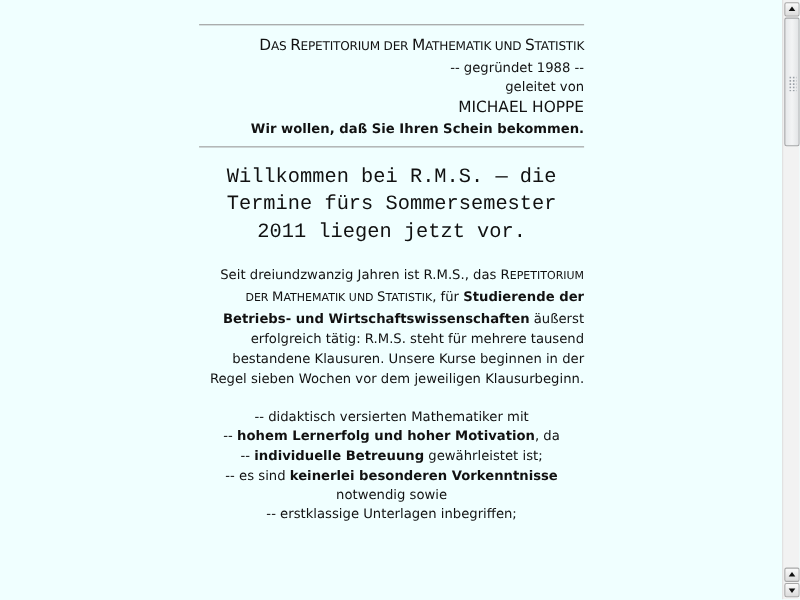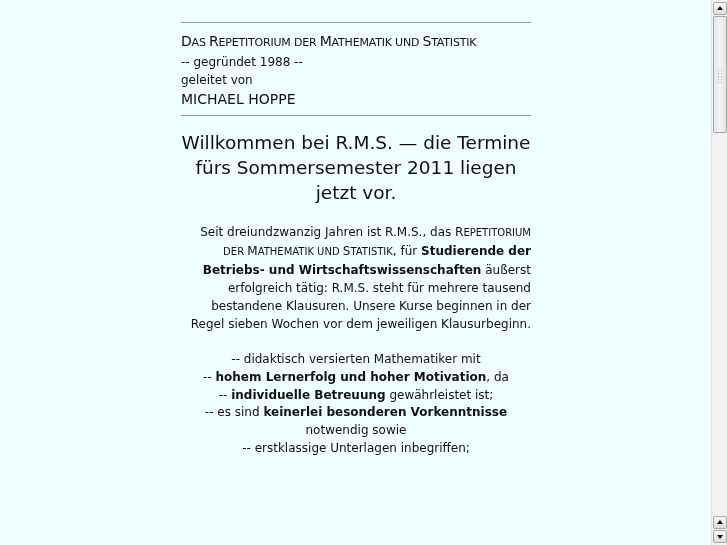--- a/index.html
+++ b/index.html
@@ -28,21 +28,21 @@
       top: 22px;
       width: 350px;
     }
     hr.rule {
       border: 0;
       border-top: 1px solid #9a9a9a;
       height: 0;
       margin: 0;
     }
     .masthead {
-      text-align: left;
+      text-align: right;
       font-size: 12px;
       line-height: 18.5px;
       padding-top: 9px;
       padding-bottom: 6px;
     }
     .masthead .org {
       font-size: 13px;
       letter-spacing: -0.2px;
     }
     .masthead .org .big { font-size: 14px; }
@@ -51,20 +51,21 @@
     .masthead .person .big { font-size: 14px; }
     .masthead .person .small { font-size: 14px; }
     .masthead .slogan { font-weight: bold; }
     .headline {
       text-align: center;
       font-size: 18.5px;
       line-height: 25px;
       padding-top: 14px;
       margin: 0;
       font-weight: normal;
+      font-family: Liberation Mono, monospace;
     }
     .intro {
       font-size: 12px;
       line-height: 18px;
       margin: 18px 0 0 0;
       text-align: right;
     }
     .intro .sc-big { font-size: 12px; }
     .intro .sc-small { font-size: 10px; }
     .intro b { font-weight: bold; }
@@ -140,20 +141,21 @@
 
     <div class="masthead">
       <div class="org">
         <span class="big">D</span><span class="small">AS </span><span class="big">R</span><span class="small">EPETITORIUM DER </span><span class="big">M</span><span class="small">ATHEMATIK UND </span><span class="big">S</span><span class="small">TATISTIK</span>
       </div>
       <div>-- gegründet 1988 --</div>
       <div>geleitet von</div>
       <div class="person">
         <span class="big">M</span><span class="small">ICHAEL </span><span class="big">H</span><span class="small">OPPE</span>
       </div>
+      <div class="slogan">Wir wollen, daß Sie Ihren Schein bekommen.</div>
     </div>
 
     <hr class="rule">
 
     <h1 class="headline">Willkommen bei R.M.S. — die Termine fürs Sommersemester 2011 liegen jetzt vor.</h1>
 
     <p class="intro"><span>Seit dreiundzwanzig Jahren ist R.M.S., das </span><span class="sc-big">R</span><span class="sc-small">EPETITORIUM DER </span><span class="sc-big">M</span><span class="sc-small">ATHEMATIK UND </span><span class="sc-big">S</span><span class="sc-small">TATISTIK</span><span>, für </span><b>Studierende der Betriebs- und Wirtschaftswissenschaften</b><span> äußerst erfolgreich tätig: R.M.S. steht für mehrere tausend bestandene Klausuren. Unsere Kurse beginnen in der Regel sieben Wochen vor dem jeweiligen Klausurbeginn.</span></p>
 
     <ul class="features">
       <li><span>-- didaktisch versierten Mathematiker mit</span><b></b><span></span></li>

